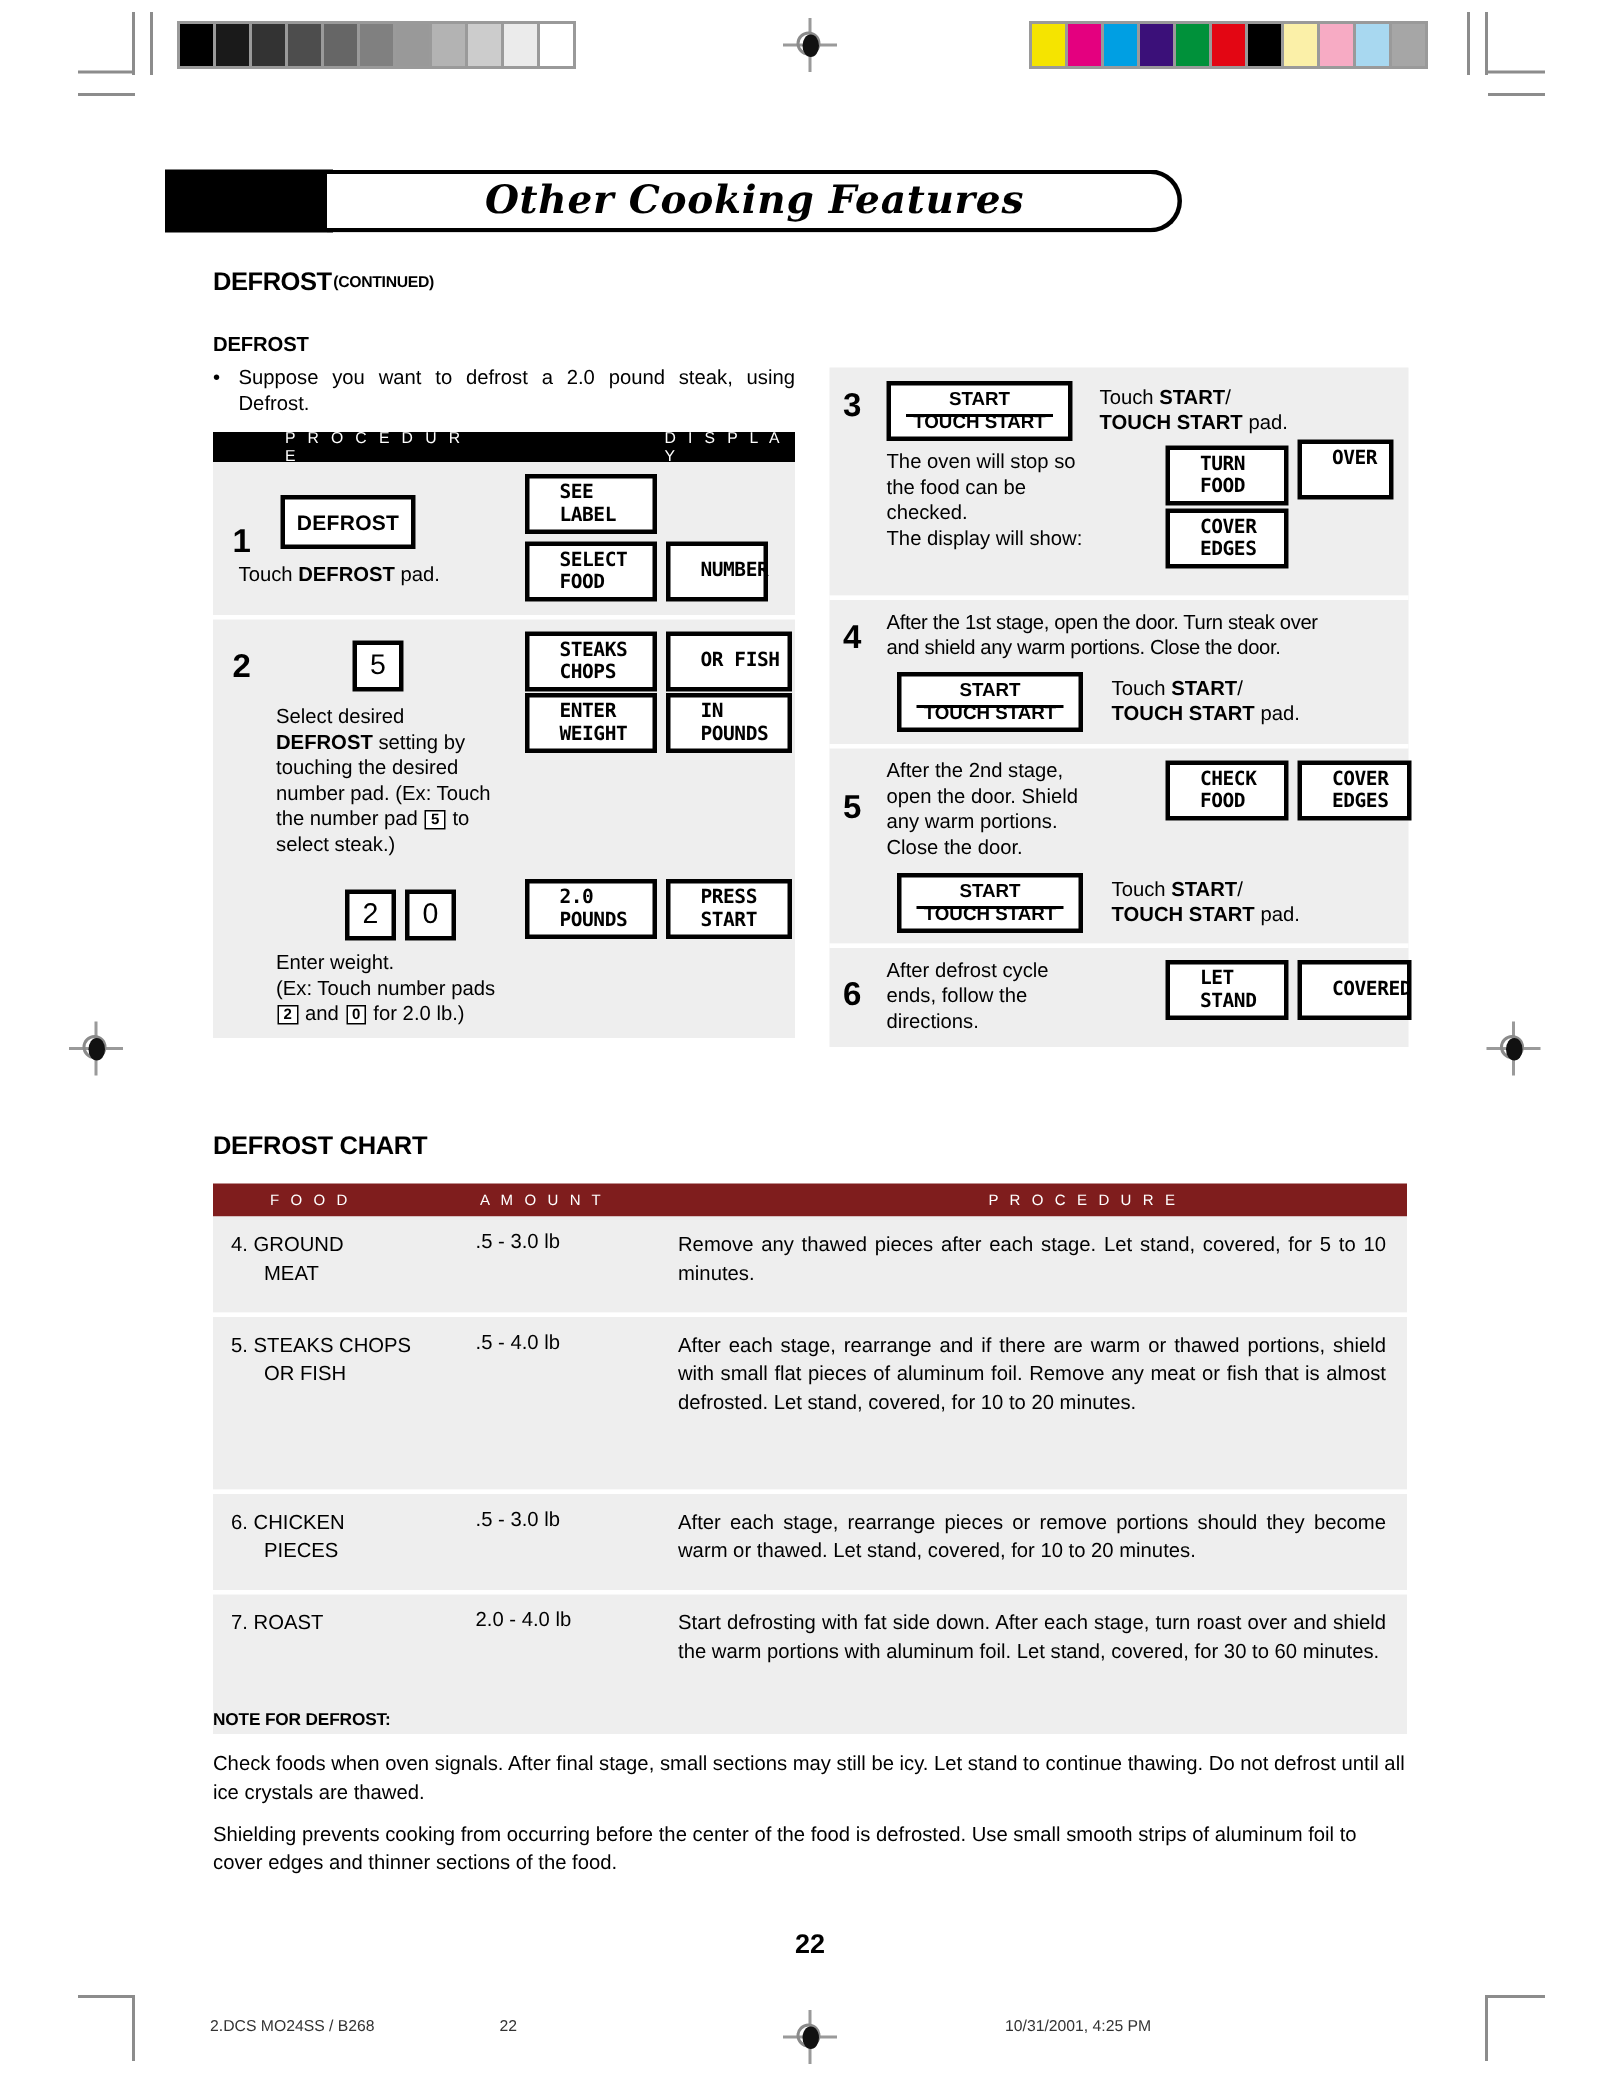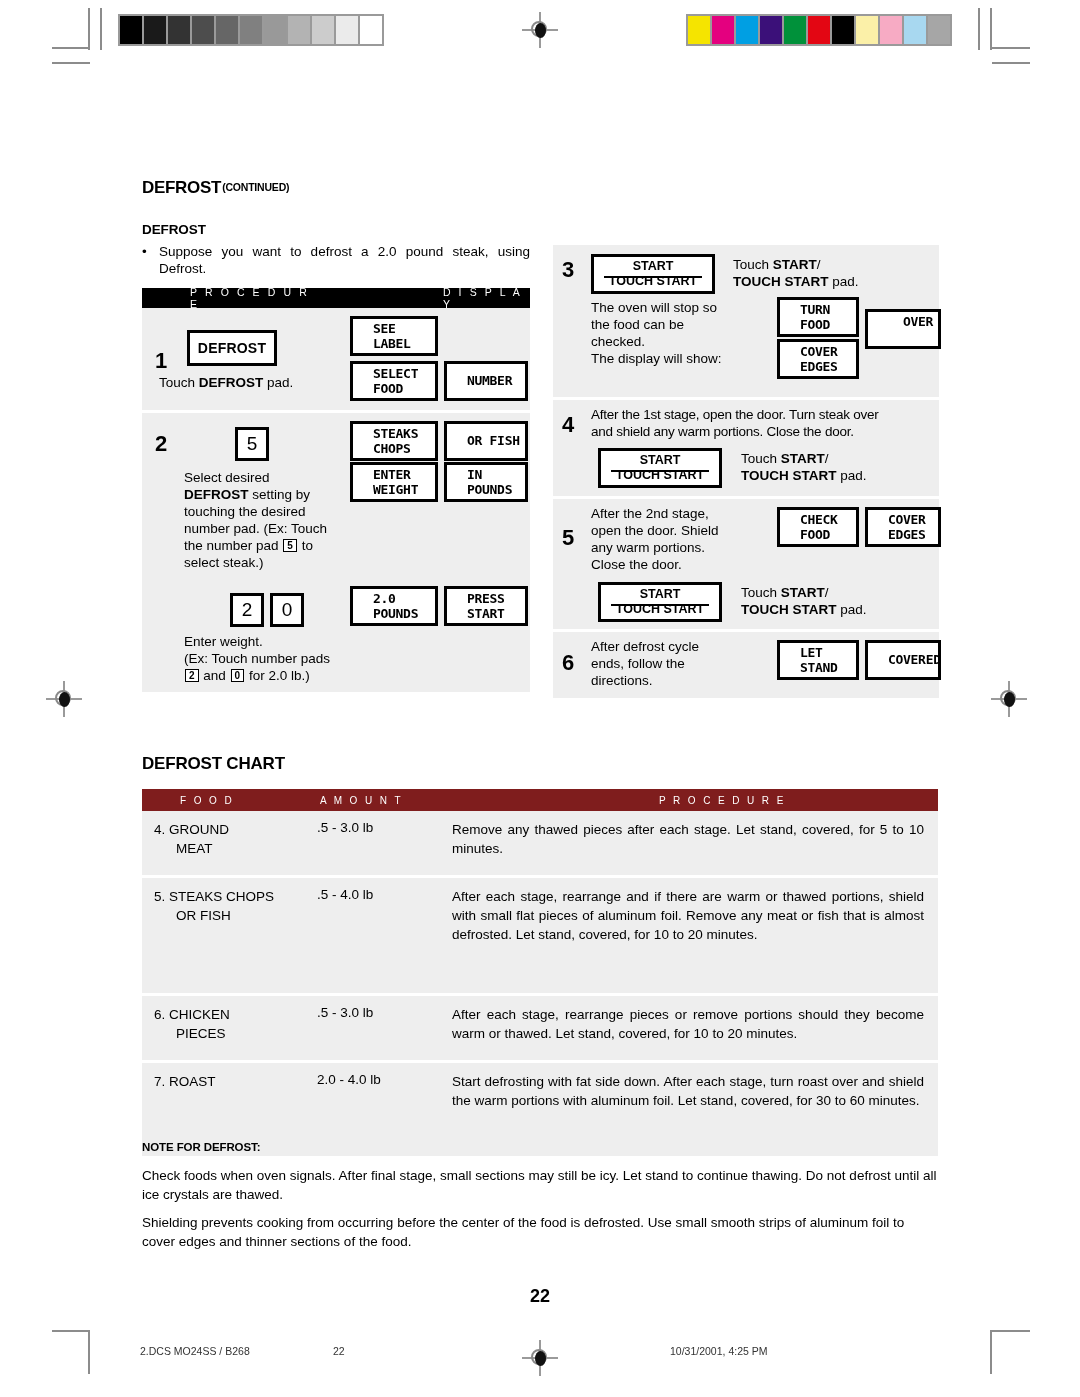--- a/index.html
+++ b/index.html
@@ -201,20 +201,25 @@
 </div>
 <div class="regmark" style="left:522px;top:1340px;">
   <div class="rh"></div>
     <div class="rv"></div>
     <div class="rc"></div>
     <div class="rd"></div>
 </div>
 
 <div class="page">
 
+  <div class="chapter-head">
+    <div class="tab"></div>
+    <div class="bar"></div>
+    <div class="title">Other Cooking Features</div>
+  </div>
 
   <div class="section-kicker">
     <span>DEFROST</span><span class="cont">(CONTINUED)</span>
   </div>
 
   <div class="sub-h">DEFROST</div>
 
   <div class="intro">
     <span class="bullet">•</span>
     <span class="txt">Suppose you want to defrost a 2.0 pound steak, using Defrost.</span>
@@ -233,21 +238,21 @@
         <span>Touch </span><b>DEFROST</b><span> pad.</span>
       </div>
       <div class="lcd" style="position:absolute;left:208px;top:8px;width:88px;height:40px;">
         <span class="ln">SEE</span>
         <span class="ln">LABEL</span>
       </div>
       <div class="lcd" style="position:absolute;left:208px;top:53px;width:88px;height:40px;">
         <span class="ln">SELECT</span>
         <span class="ln">FOOD</span>
       </div>
-      <div class="lcd" style="position:absolute;left:302px;top:53px;width:84px;height:40px;display:flex;align-items:center;">
+      <div class="lcd" style="position:absolute;left:302px;top:53px;width:68px;height:40px;display:flex;align-items:center;">
         <span class="ln">NUMBER</span>
       </div>
     </div>
 
     <div class="step" style="height:282px;">
       <div class="stepnum" style="left:13px;top:18px;">2</div>
 
       <div class="numpad" style="position:absolute;left:93px;top:14px;">5</div>
 
       <div class="ptext" style="position:absolute;left:42px;top:56px;width:180px;">
@@ -310,21 +315,21 @@
       <div class="ptext" style="position:absolute;left:38px;top:54px;width:180px;">
         <span>The oven will stop so</span><br>
         <span>the food can be</span><br>
         <span>checked.</span><br>
         <span>The display will show:</span>
       </div>
       <div class="lcd" style="position:absolute;left:224px;top:52px;width:82px;height:40px;">
         <span class="ln">TURN</span>
         <span class="ln">FOOD</span>
       </div>
-      <div class="lcd" style="position:absolute;left:312px;top:64px;width:76px;height:40px;text-align:right;">
+      <div class="lcd" style="position:absolute;left:312px;top:48px;width:64px;height:40px;">
         <span class="ln">OVER</span>
       </div>
       <div class="lcd" style="position:absolute;left:224px;top:94px;width:82px;height:40px;">
         <span class="ln">COVER</span>
         <span class="ln">EDGES</span>
       </div>
     </div>
 
     <div class="step" style="height:99px;">
       <div class="stepnum" style="left:9px;top:12px;">4</div>

